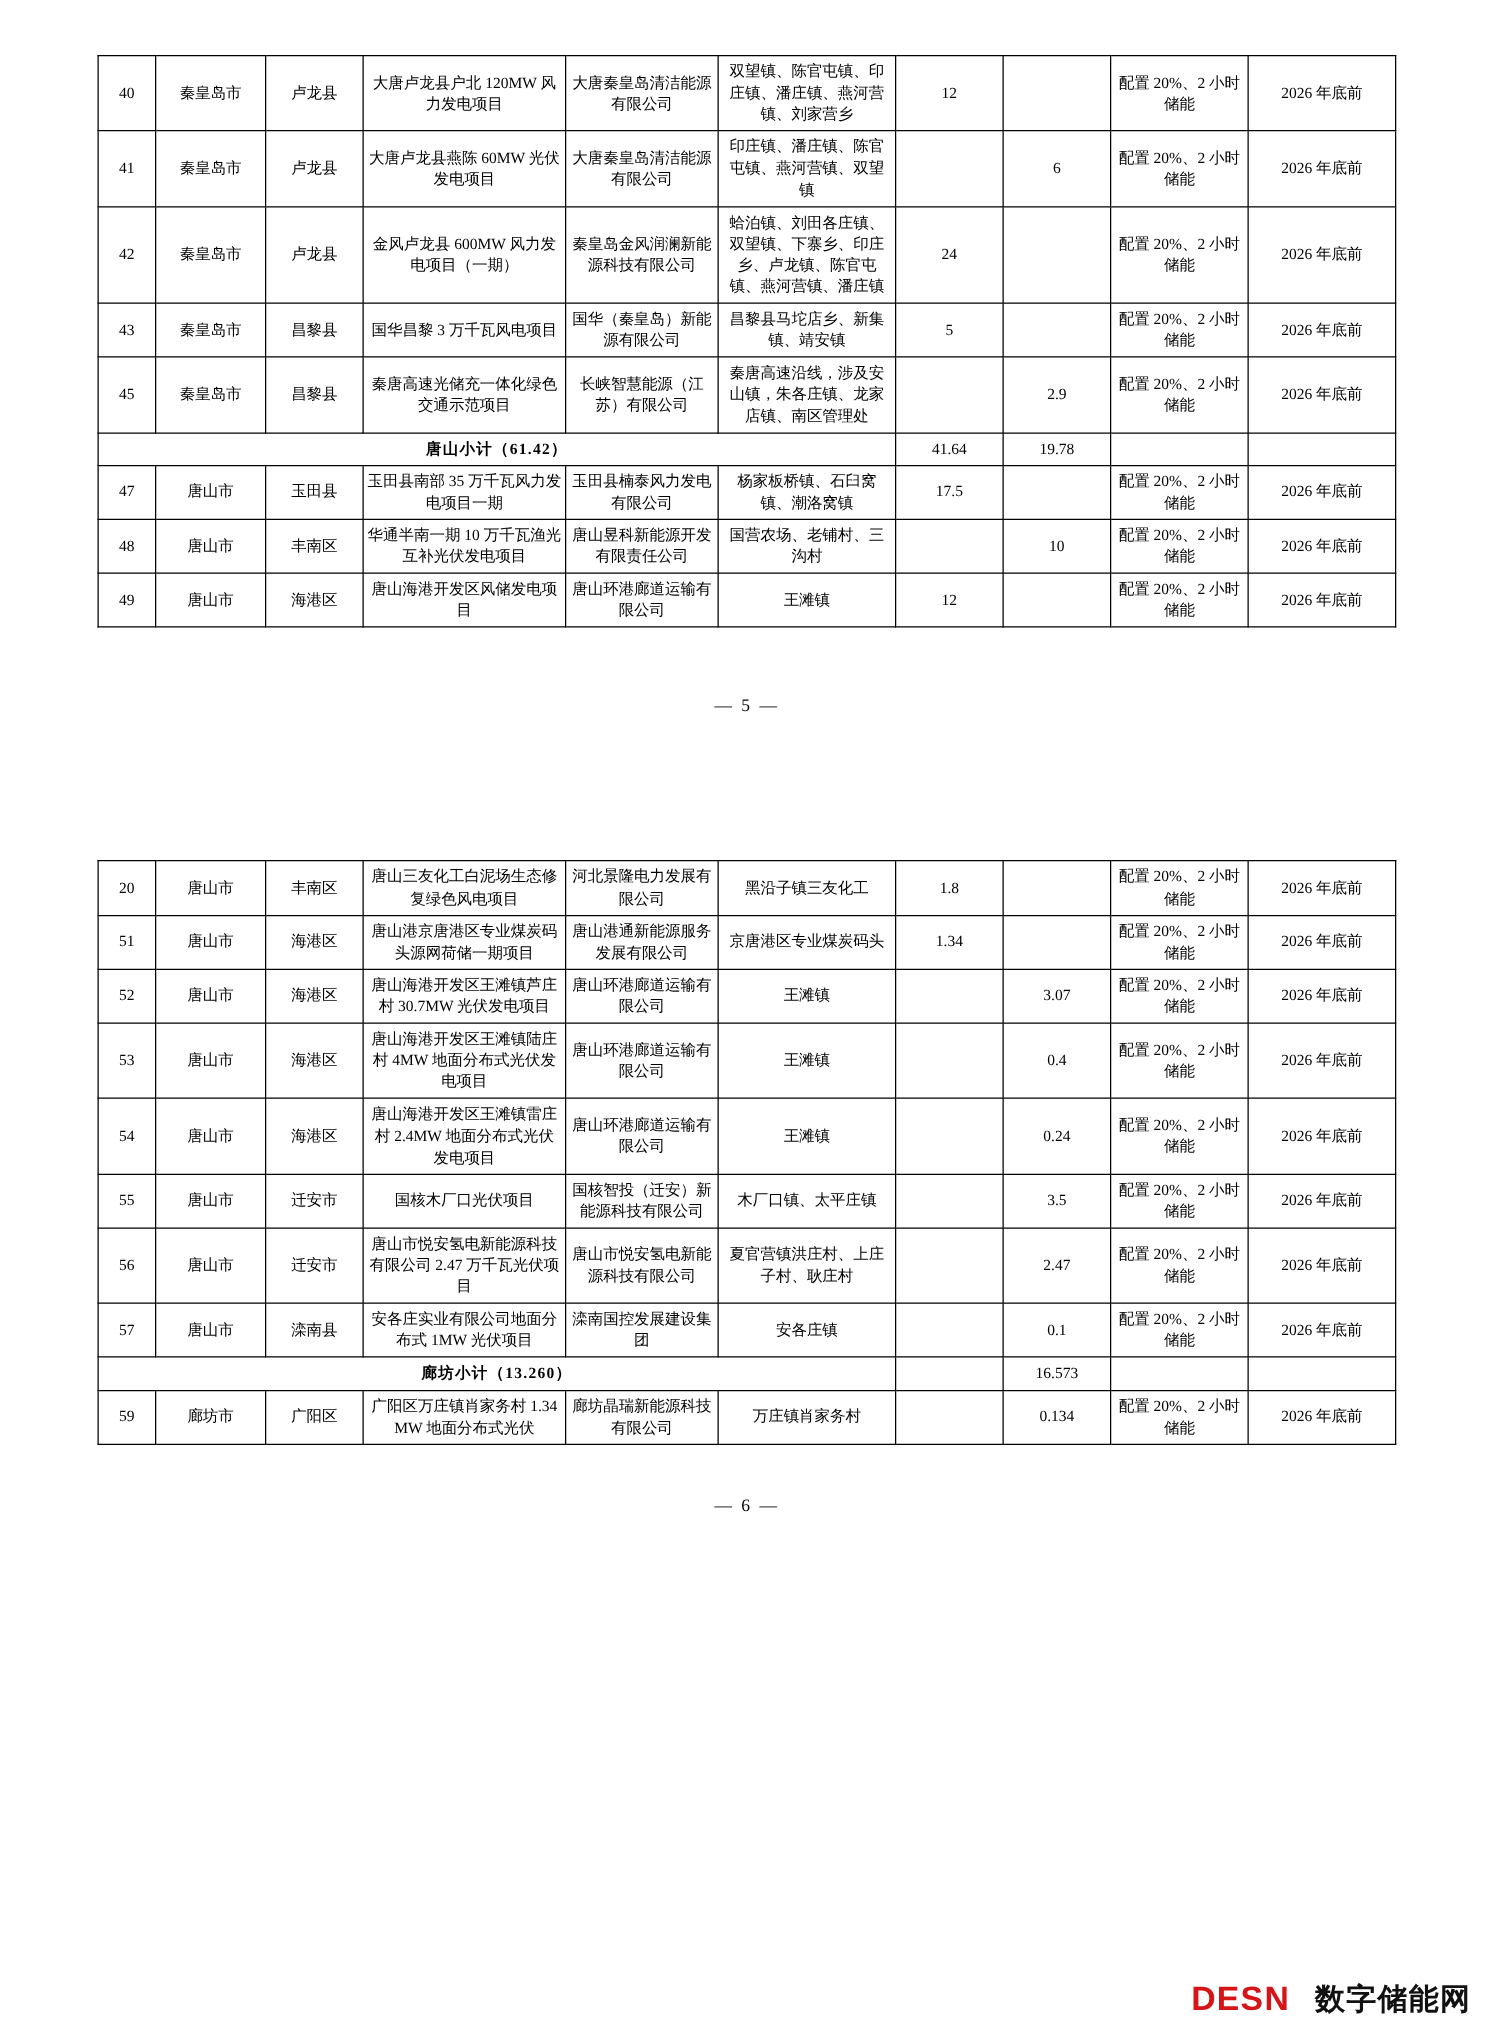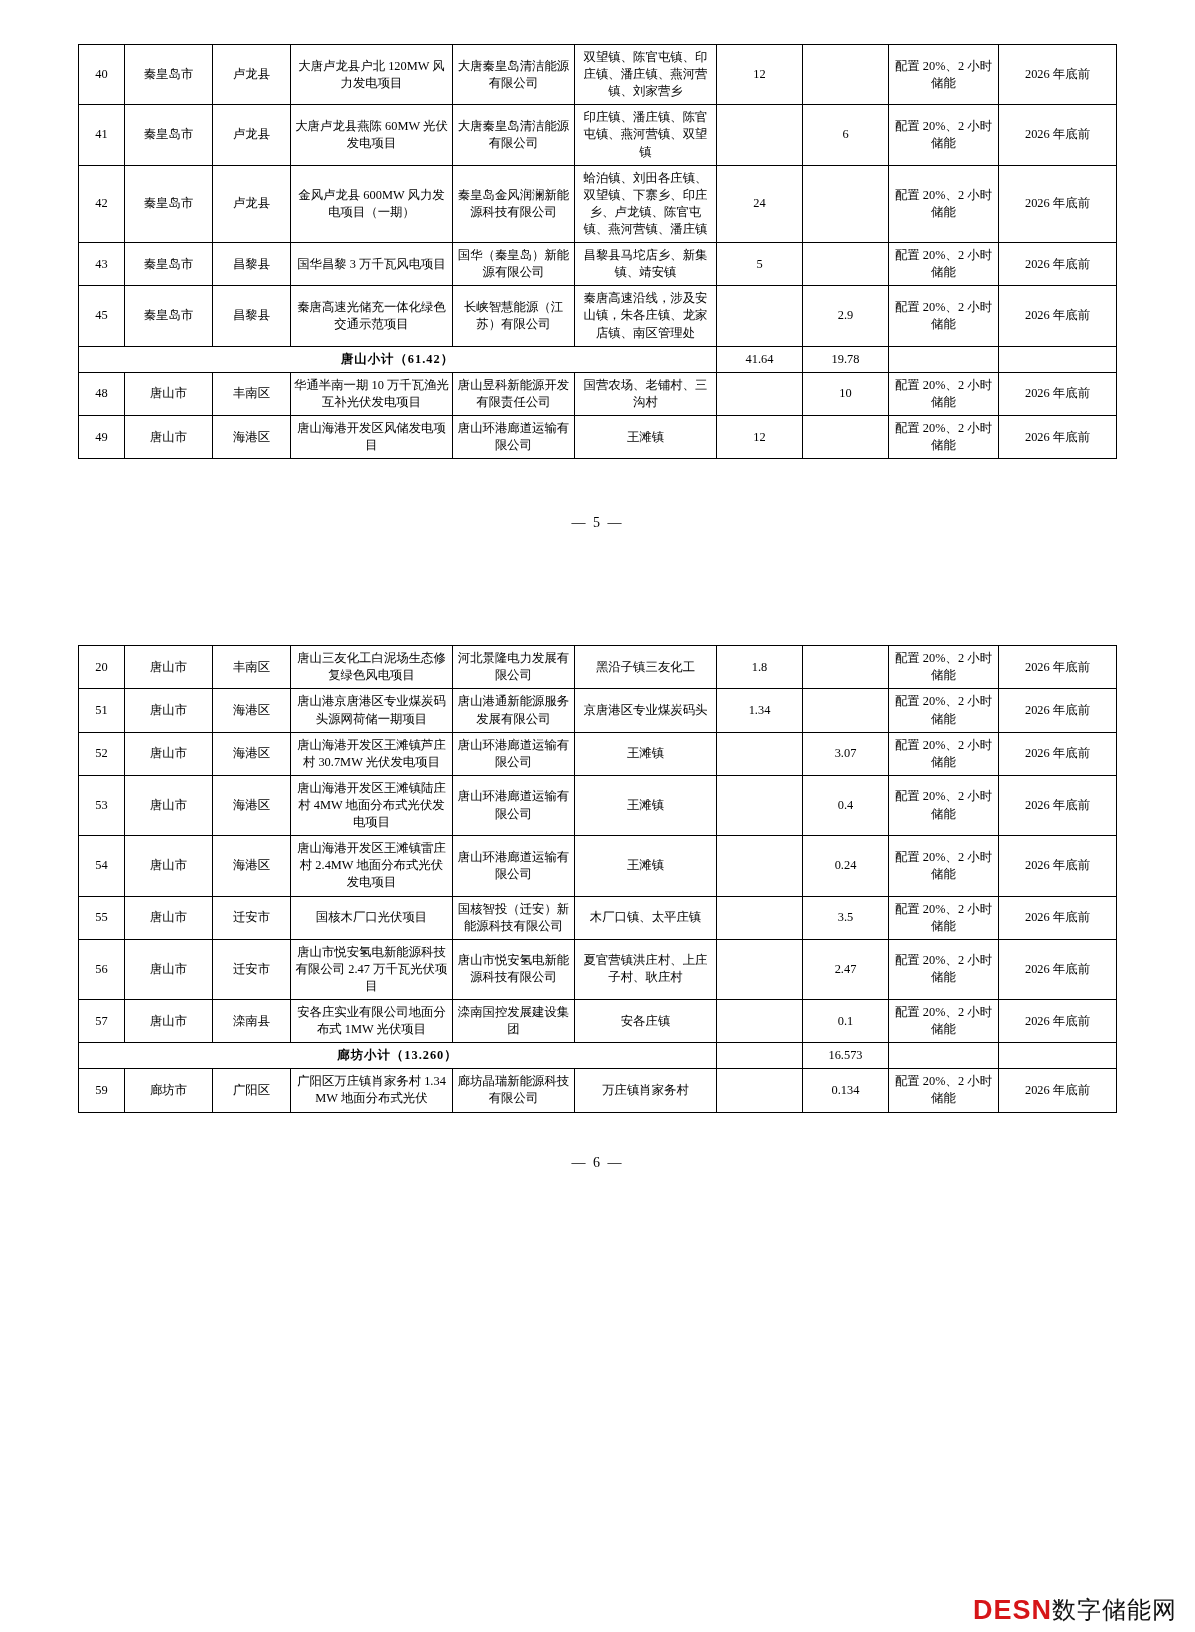--- a/index.html
+++ b/index.html
@@ -54,35 +54,35 @@
     font-family: "Liberation Serif", "DejaVu Serif", serif;
   }
   .pagenum-2 {
     margin-top: 42px;
   }
   .gap { height: 60px; }
 
   .watermark {
     position: absolute;
     right: 18px;
-    bottom: 6px;
+    bottom: 17px;
     display: flex;
     align-items: center;
-    gap: 0;
+    gap: 20px;
   }
   .wm-desn {
     color: #d61518;
     font-weight: bold;
     font-size: 27px;
     letter-spacing: 1px;
     font-family: "Liberation Sans", sans-serif;
   }
   .wm-cn {
     color: #111;
-    font-weight: normal;
+    font-weight: bold;
     font-size: 24px;
     letter-spacing: 1px;
     font-family: "Liberation Sans", sans-serif;
   }
 </style>
 </head>
 <body>
 
 <div class="page page-1">
   <table class="doc">
@@ -160,20 +160,32 @@
           <td class="cap">2026 年底前</td>
         </tr>
         <tr>
           <td colspan="6" class="subtotal">唐山小计（61.42）</td>
           <td class="num">41.64</td>
           <td class="num">19.78</td>
           <td class="num"></td>
           <td class="num"></td>
         </tr>
         <tr>
+          <td class="num">47</td>
+          <td class="cap">唐山市</td>
+          <td class="cap">玉田县</td>
+          <td class="cap">玉田县南部 35 万千瓦风力发电项目一期</td>
+          <td class="cap">玉田县楠泰风力发电有限公司</td>
+          <td class="cap">杨家板桥镇、石臼窝镇、潮洛窝镇</td>
+          <td class="num">17.5</td>
+          <td class="num"></td>
+          <td class="cap">配置 20%、2 小时储能</td>
+          <td class="cap">2026 年底前</td>
+        </tr>
+        <tr>
           <td class="num">48</td>
           <td class="cap">唐山市</td>
           <td class="cap">丰南区</td>
           <td class="cap">华通半南一期 10 万千瓦渔光互补光伏发电项目</td>
           <td class="cap">唐山昱科新能源开发有限责任公司</td>
           <td class="cap">国营农场、老铺村、三沟村</td>
           <td class="num"></td>
           <td class="num">10</td>
           <td class="cap">配置 20%、2 小时储能</td>
           <td class="cap">2026 年底前</td>

